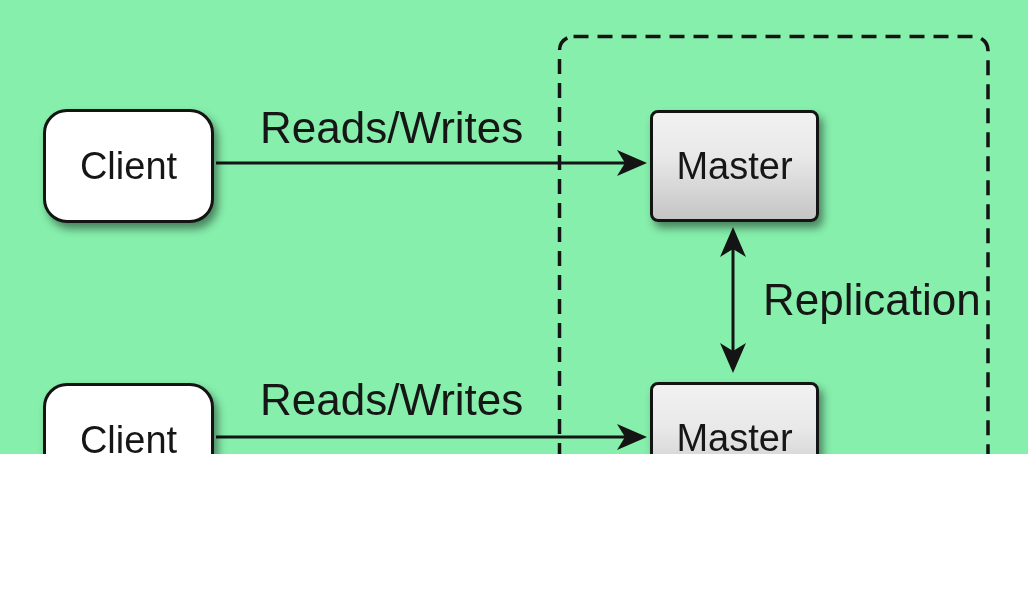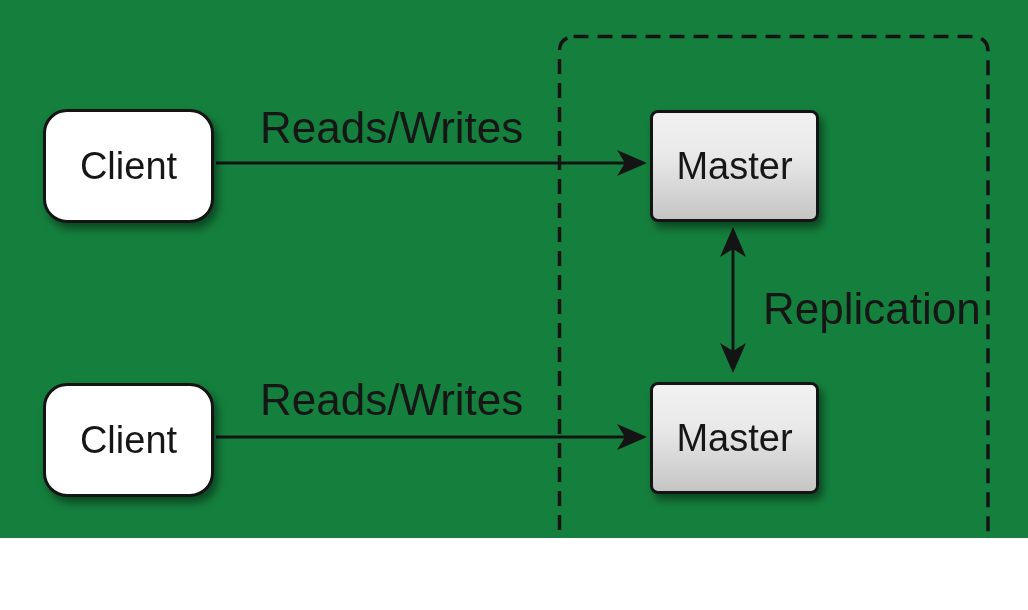--- a/index.html
+++ b/index.html
@@ -3,22 +3,22 @@
 <meta charset="utf-8">
 <style>
   html, body {
     margin: 0;
     padding: 0;
     background: #ffffff;
   }
   .canvas {
     position: relative;
     width: 1028px;
-    height: 538px;
-    background: #15803d;
+    height: 454px;
+    background: #86efac;
     font-family: "Liberation Sans", sans-serif;
     color: #161616;
     overflow: hidden;
   }
   .layer {
     position: absolute;
     left: 0;
     top: 0;
     width: 1028px;
     height: 610px;
@@ -53,21 +53,21 @@
   .master-1 { top: 110px; }
   .master-2 { top: 382px; }
   .edge-label {
     position: absolute;
     font-size: 44px;
     line-height: 38px;
     white-space: nowrap;
   }
   .rw-top    { left: 260px; top: 109px; }
   .rw-bottom { left: 260px; top: 381px; }
-  .repl      { left: 763px; top: 290px; text-align: center; }
+  .repl      { left: 763px; top: 281px; text-align: center; }
   svg .stroke { stroke: #141414; fill: none; }
   svg .head   { fill: #141414; stroke: none; }
 </style>
 </head>
 <body>
 
 <div class="canvas">
 
   <svg class="layer" viewBox="0 0 1028 610" aria-hidden="true">
 

